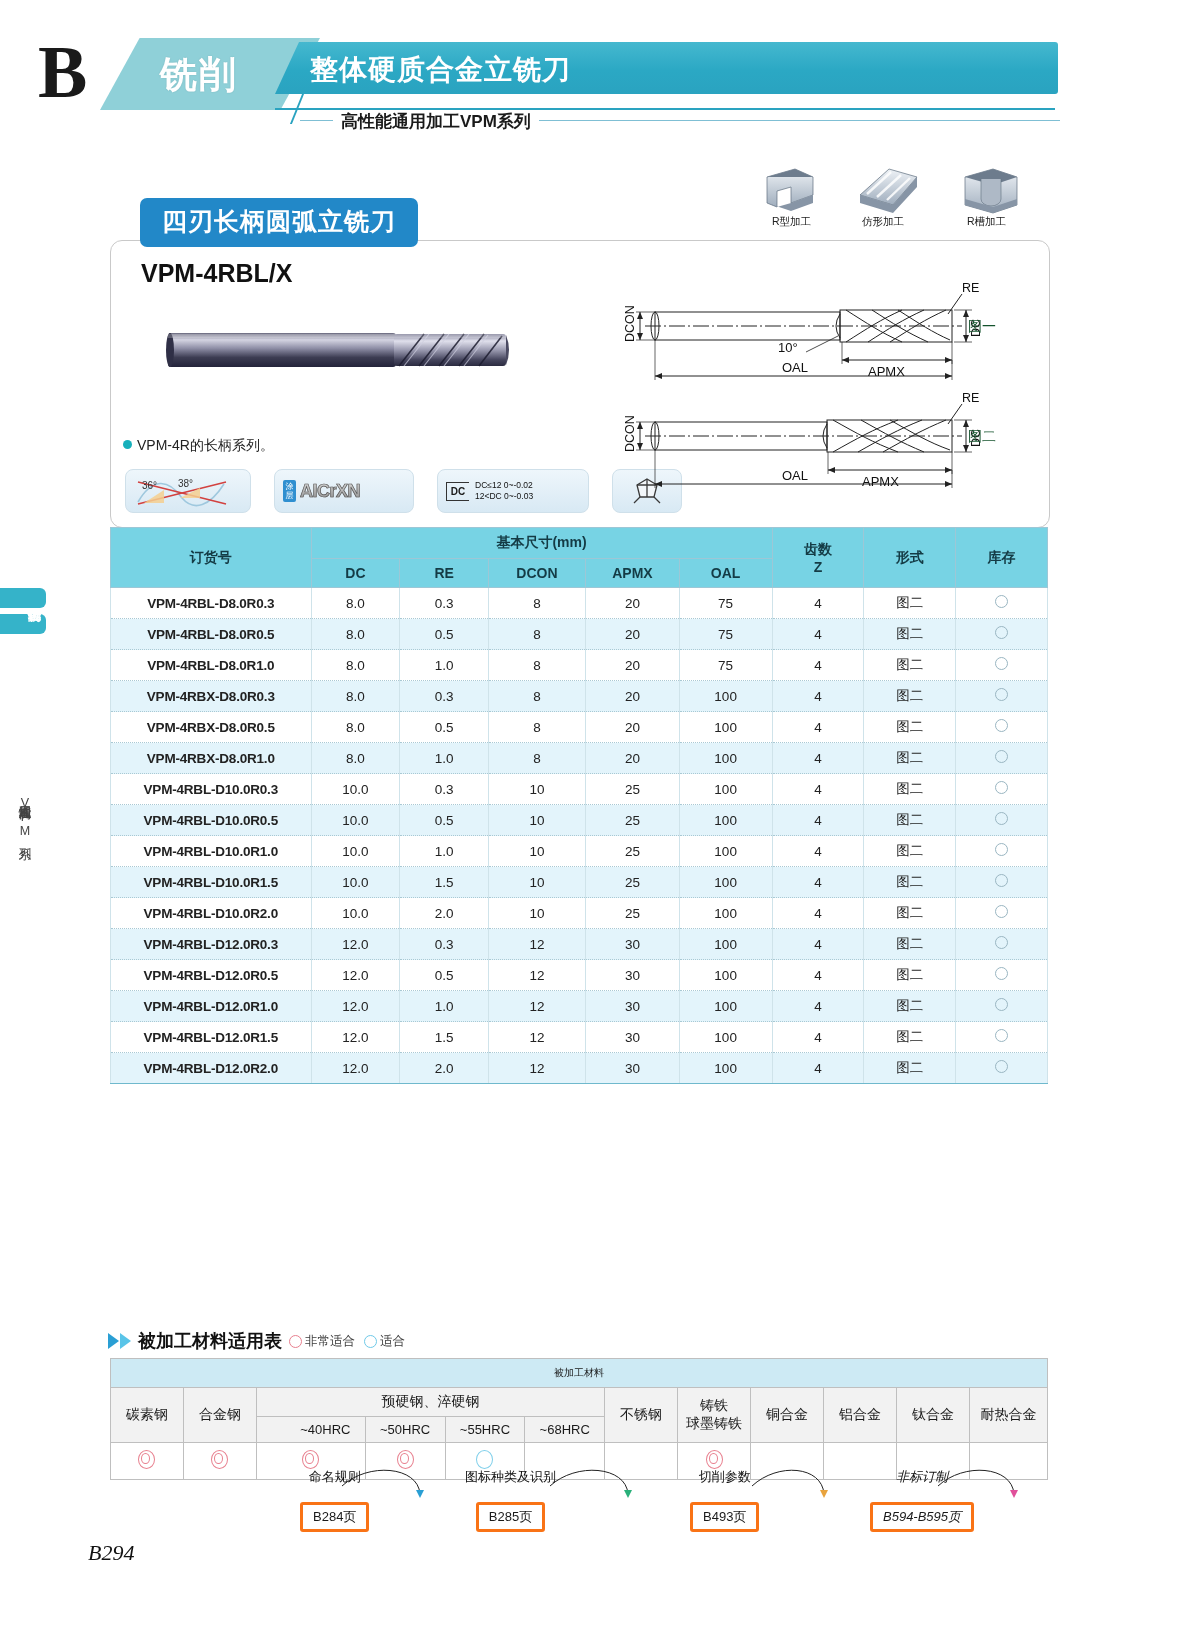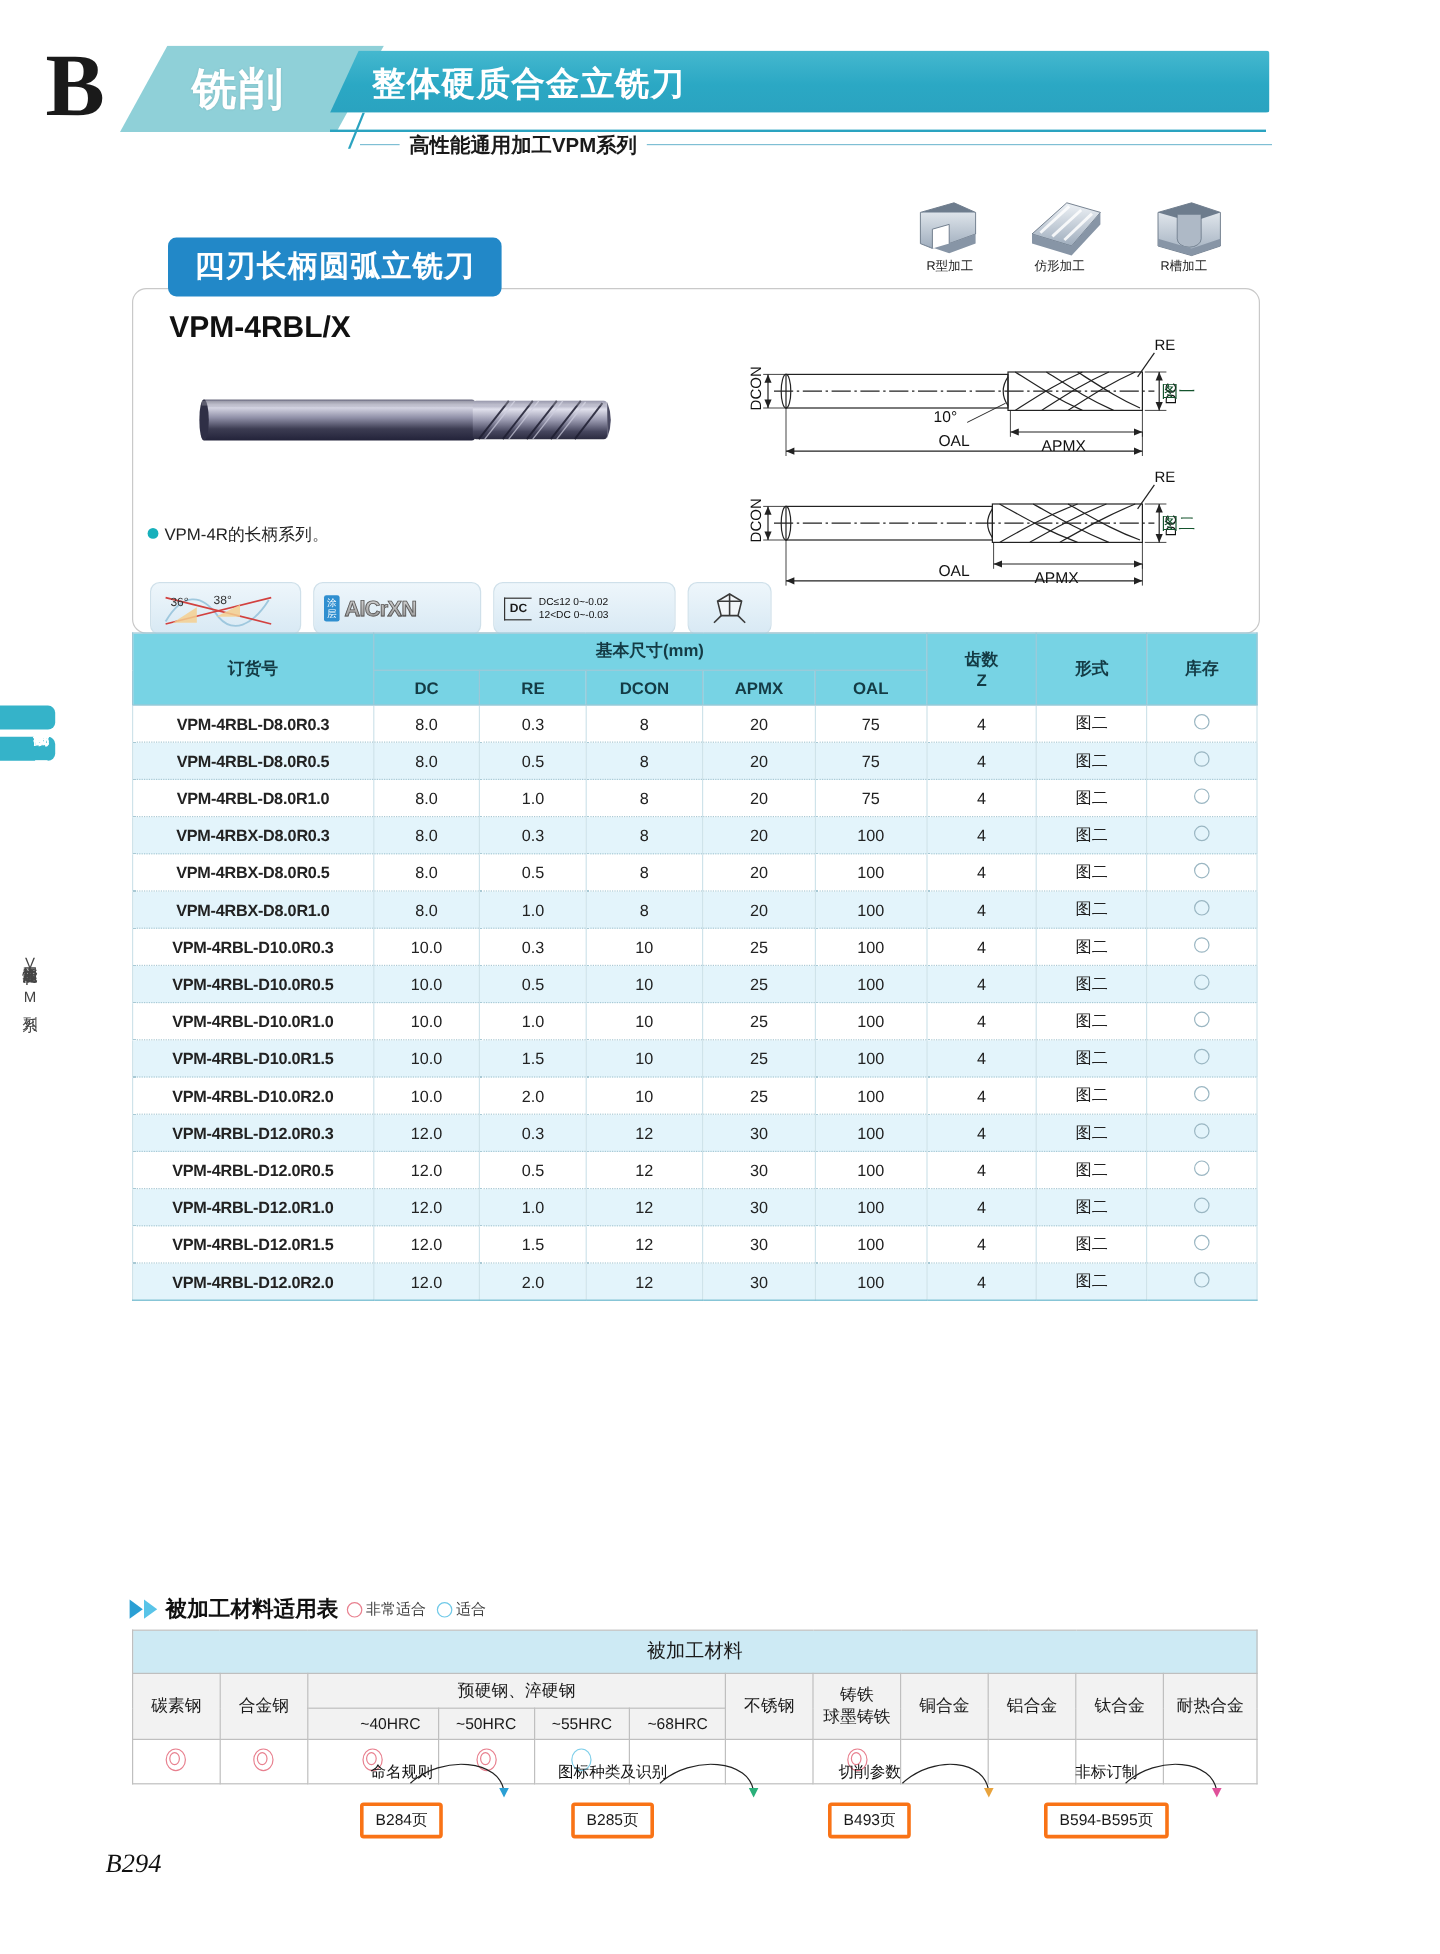--- a/index.html
+++ b/index.html
@@ -89,21 +89,21 @@
   }
   .bullet-dot{
     display:inline-block;width:9px;height:9px;border-radius:50%;
     background:#17b0bb;margin-right:5px;vertical-align:1px;
   }
 
   
   .tool-photo{position:absolute;left:55px;top:78px;width:350px;height:62px;}
 
   
-  .chips{position:absolute;left:14px;top:244px;display:flex;gap:10px;}
+  .chips{position:absolute;left:14px;top:228px;display:flex;gap:23px;}
   .chip{
     height:42px;border-radius:8px;
     background:linear-gradient(180deg,#eef6fb 0%,#d8e9f4 100%);
     border:1px solid #cfe0ea;display:flex;align-items:center;
     padding:0 8px;position:relative;overflow:hidden;
   }
   .chip1{width:108px;}
   .chip2{width:122px;}
   .chip3{width:134px;}
   .chip4{width:52px;justify-content:center;}
@@ -171,21 +171,21 @@
     border:1.6px solid #e8808f;
   }
   .ring-blue{
     display:inline-block;width:11px;height:11px;border-radius:50%;
     border:1.6px solid #6fc9e8;
   }
   .mat-tbl{
     position:absolute;left:110px;top:1358px;width:938px;border-collapse:collapse;font-size:13px;
   }
   .mat-tbl th,.mat-tbl td{border:1px solid #bfbfbf;text-align:center;color:#1a1a1a;}
-  .mat-tbl .top{background:#cdeaf4;font-size:16px;font-weight:500;padding:7px 0;}
+  .mat-tbl .top{background:#cdeaf4;font-size:10px;font-weight:500;padding:7px 0;}
   .mat-tbl th{background:#f2f2f2;font-weight:500;font-size:14px;padding:5px 3px;}
   .mat-tbl th.hrc{font-size:13px;}
   .mat-tbl td.val{background:#ffffff;height:34px;}
 
   
   .links{position:absolute;left:300px;top:1468px;width:760px;height:60px;}
   .lnk{position:absolute;text-align:center;}
   .lnk-lbl{font-size:13px;color:#111;white-space:nowrap;}
   .lnk-box{
     margin-top:16px;border:3px solid #f97316;border-radius:3px;
@@ -725,21 +725,21 @@
       <div class="lnk-box">B284页</div>
     </div>
     <div class="lnk" style="left:165px;top:0;">
       <div class="lnk-lbl">图标种类及识别</div>
       <div class="lnk-box">B285页</div>
     </div>
     <div class="lnk" style="left:390px;top:0;">
       <div class="lnk-lbl">切削参数</div>
       <div class="lnk-box">B493页</div>
     </div>
-    <div class="lnk" style="left:570px;top:0;">
+    <div class="lnk" style="left:570px;top:0;font-style:italic;">
       <div class="lnk-lbl">非标订制</div>
       <div class="lnk-box">B594-B595页</div>
     </div>
     <svg width="760" height="60" style="position:absolute;left:0;top:0;pointer-events:none;">
       <g fill="none" stroke="#222" stroke-width="1">
         <path d="M42 18 C68 -6, 118 -2, 120 26"></path>
         <path d="M250 18 C276 -6, 326 -2, 328 26"></path>
         <path d="M452 18 C478 -6, 522 -2, 524 26"></path>
         <path d="M638 18 C664 -6, 712 -2, 714 26"></path>
       </g>

